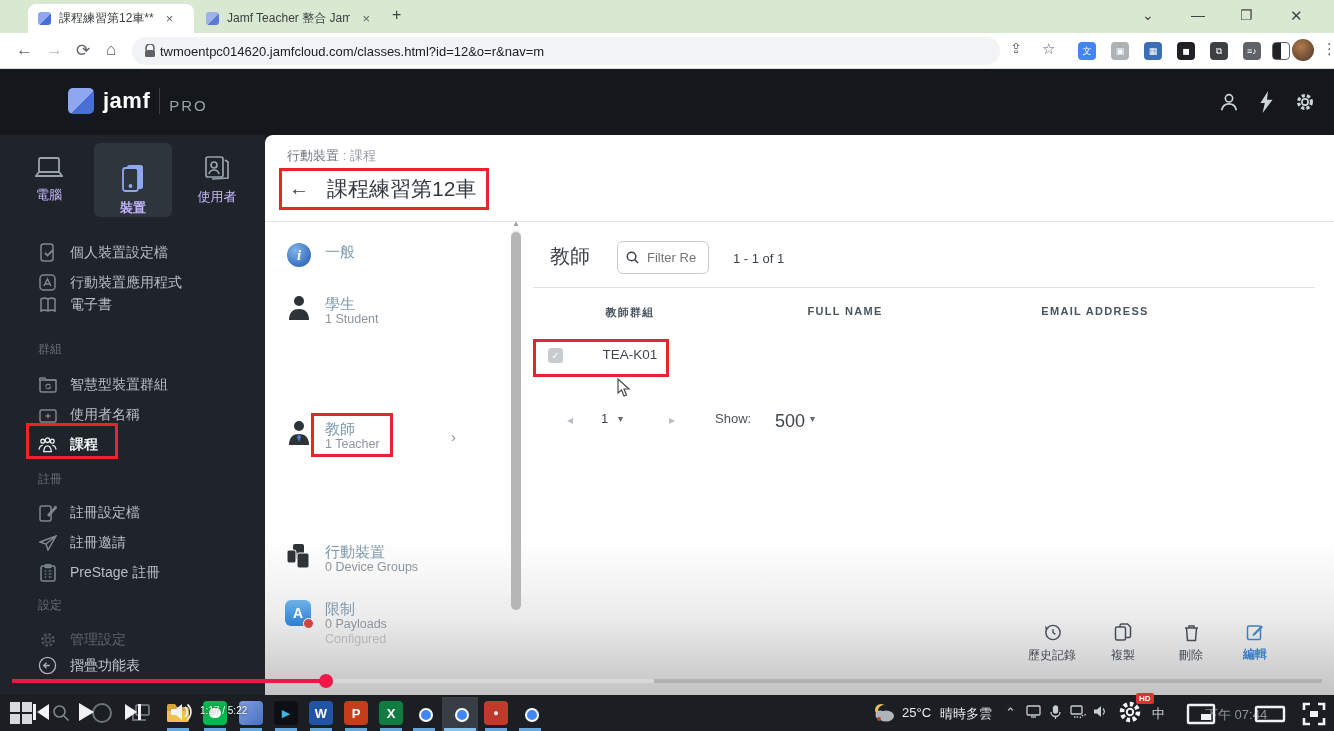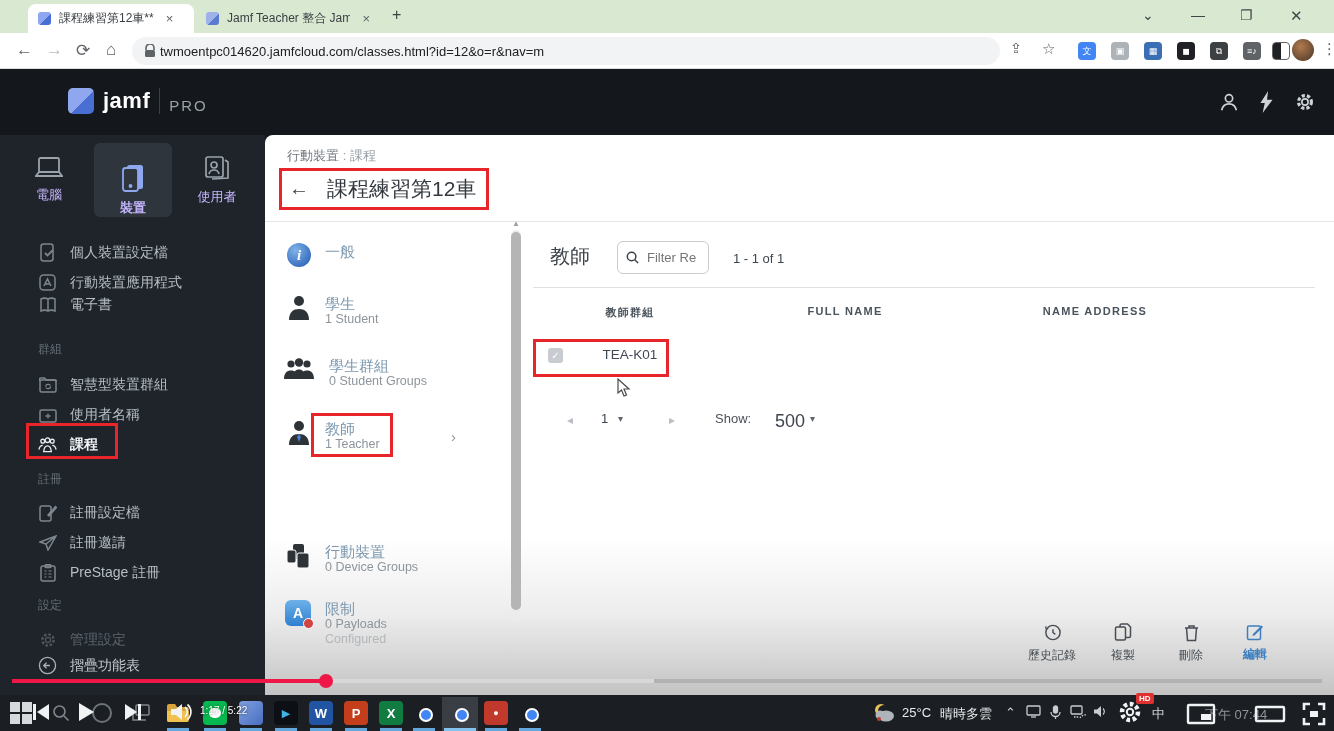--- a/index.html
+++ b/index.html
@@ -309,34 +309,20 @@
             <circle cx="12" cy="6" r="5"></circle>
             <path d="M2 25c0-8 4.5-11 10-11s10 3 10 11z"></path>
           </svg>
         </span>
       <div>
         <div class="sectitle">學生</div>
         <div class="secsub">1 Student</div>
       </div>
     </div>
 
-    <div class="abs secitem" style="left:18px;top:222px;">
-      <span>
-          <svg width="32" height="24" viewBox="0 0 32 24" fill="#2e3338">
-            <circle cx="8" cy="7" r="3.6"></circle>
-            <circle cx="24" cy="7" r="3.6"></circle>
-            <circle cx="16" cy="5.5" r="4.2"></circle>
-            <path d="M1 22c0-6 3-8.5 7-8.5S15 16 15 22zM17 22c0-6 3-8.5 7-8.5s7 2.5 7 8.5zM9.5 22c0-7 3-9.5 6.5-9.5s6.5 2.5 6.5 9.5z"></path>
-          </svg>
-        </span>
-      <div>
-        <div class="sectitle">學生群組</div>
-        <div class="secsub">0 Student Groups</div>
-      </div>
-    </div>
 
     <div class="abs secitem" style="left:22px;top:285px;">
       <span>
           <svg width="24" height="26" viewBox="0 0 24 26" fill="#2e3338">
             <circle cx="12" cy="6" r="5"></circle>
             <path d="M2 25c0-8 4.5-11 10-11s10 3 10 11z"></path>
             <path d="M12 14l-2 3 2 5 2-5z" fill="#4a7fd4"></path>
           </svg>
         </span>
       <div>
@@ -382,21 +368,21 @@
           <path d="M9.5 9.5 13 13"></path>
         </svg>
       <input style="border: none; outline: none; width: 55px; font-size: 13px; color: rgb(60, 67, 74); background: transparent;" placeholder="Filter Re">
     </div>
     <div class="abs" style="left:468px;top:116px;font-size:13px;color:#3e454c;">1 - 1 of 1</div>
 
     <div class="abs divider" style="left:268px;top:152px;width:782px;background:#dfe2e4;"></div>
 
     <div class="abs colhdr" style="left:295px;top:170px;width:140px;text-align:center;">教師群組</div>
     <div class="abs colhdr" style="left:510px;top:170px;width:140px;text-align:center;">FULL NAME</div>
-    <div class="abs colhdr" style="left:755px;top:170px;width:150px;text-align:center;">NAME ADDRESS</div>
+    <div class="abs colhdr" style="left:755px;top:170px;width:150px;text-align:center;">EMAIL ADDRESS</div>
 
     <div class="abs" style="left:283px;top:213px;width:15px;height:15px;border-radius:3px;background:#c8ccd0;display:flex;align-items:center;justify-content:center;">
       <span style="color:#fff;font-size:10px;">✓</span>
     </div>
     <div class="abs" style="left:295px;top:212px;width:140px;text-align:center;font-size:13.5px;color:#3f4852;">TEA-K01</div>
     <div class="abs redbox" style="left:268px;top:204px;width:136px;height:38px;"></div>
 
     <svg class="abs cursor-svg" style="left:352px;top:243px;" width="16" height="20" viewBox="0 0 16 20">
       <path d="M1 1v14l3.5-3 2.5 6 2.5-1-2.5-6H12z" fill="#fff" stroke="#4a4a4a" stroke-width="1.2"></path>
     </svg>

